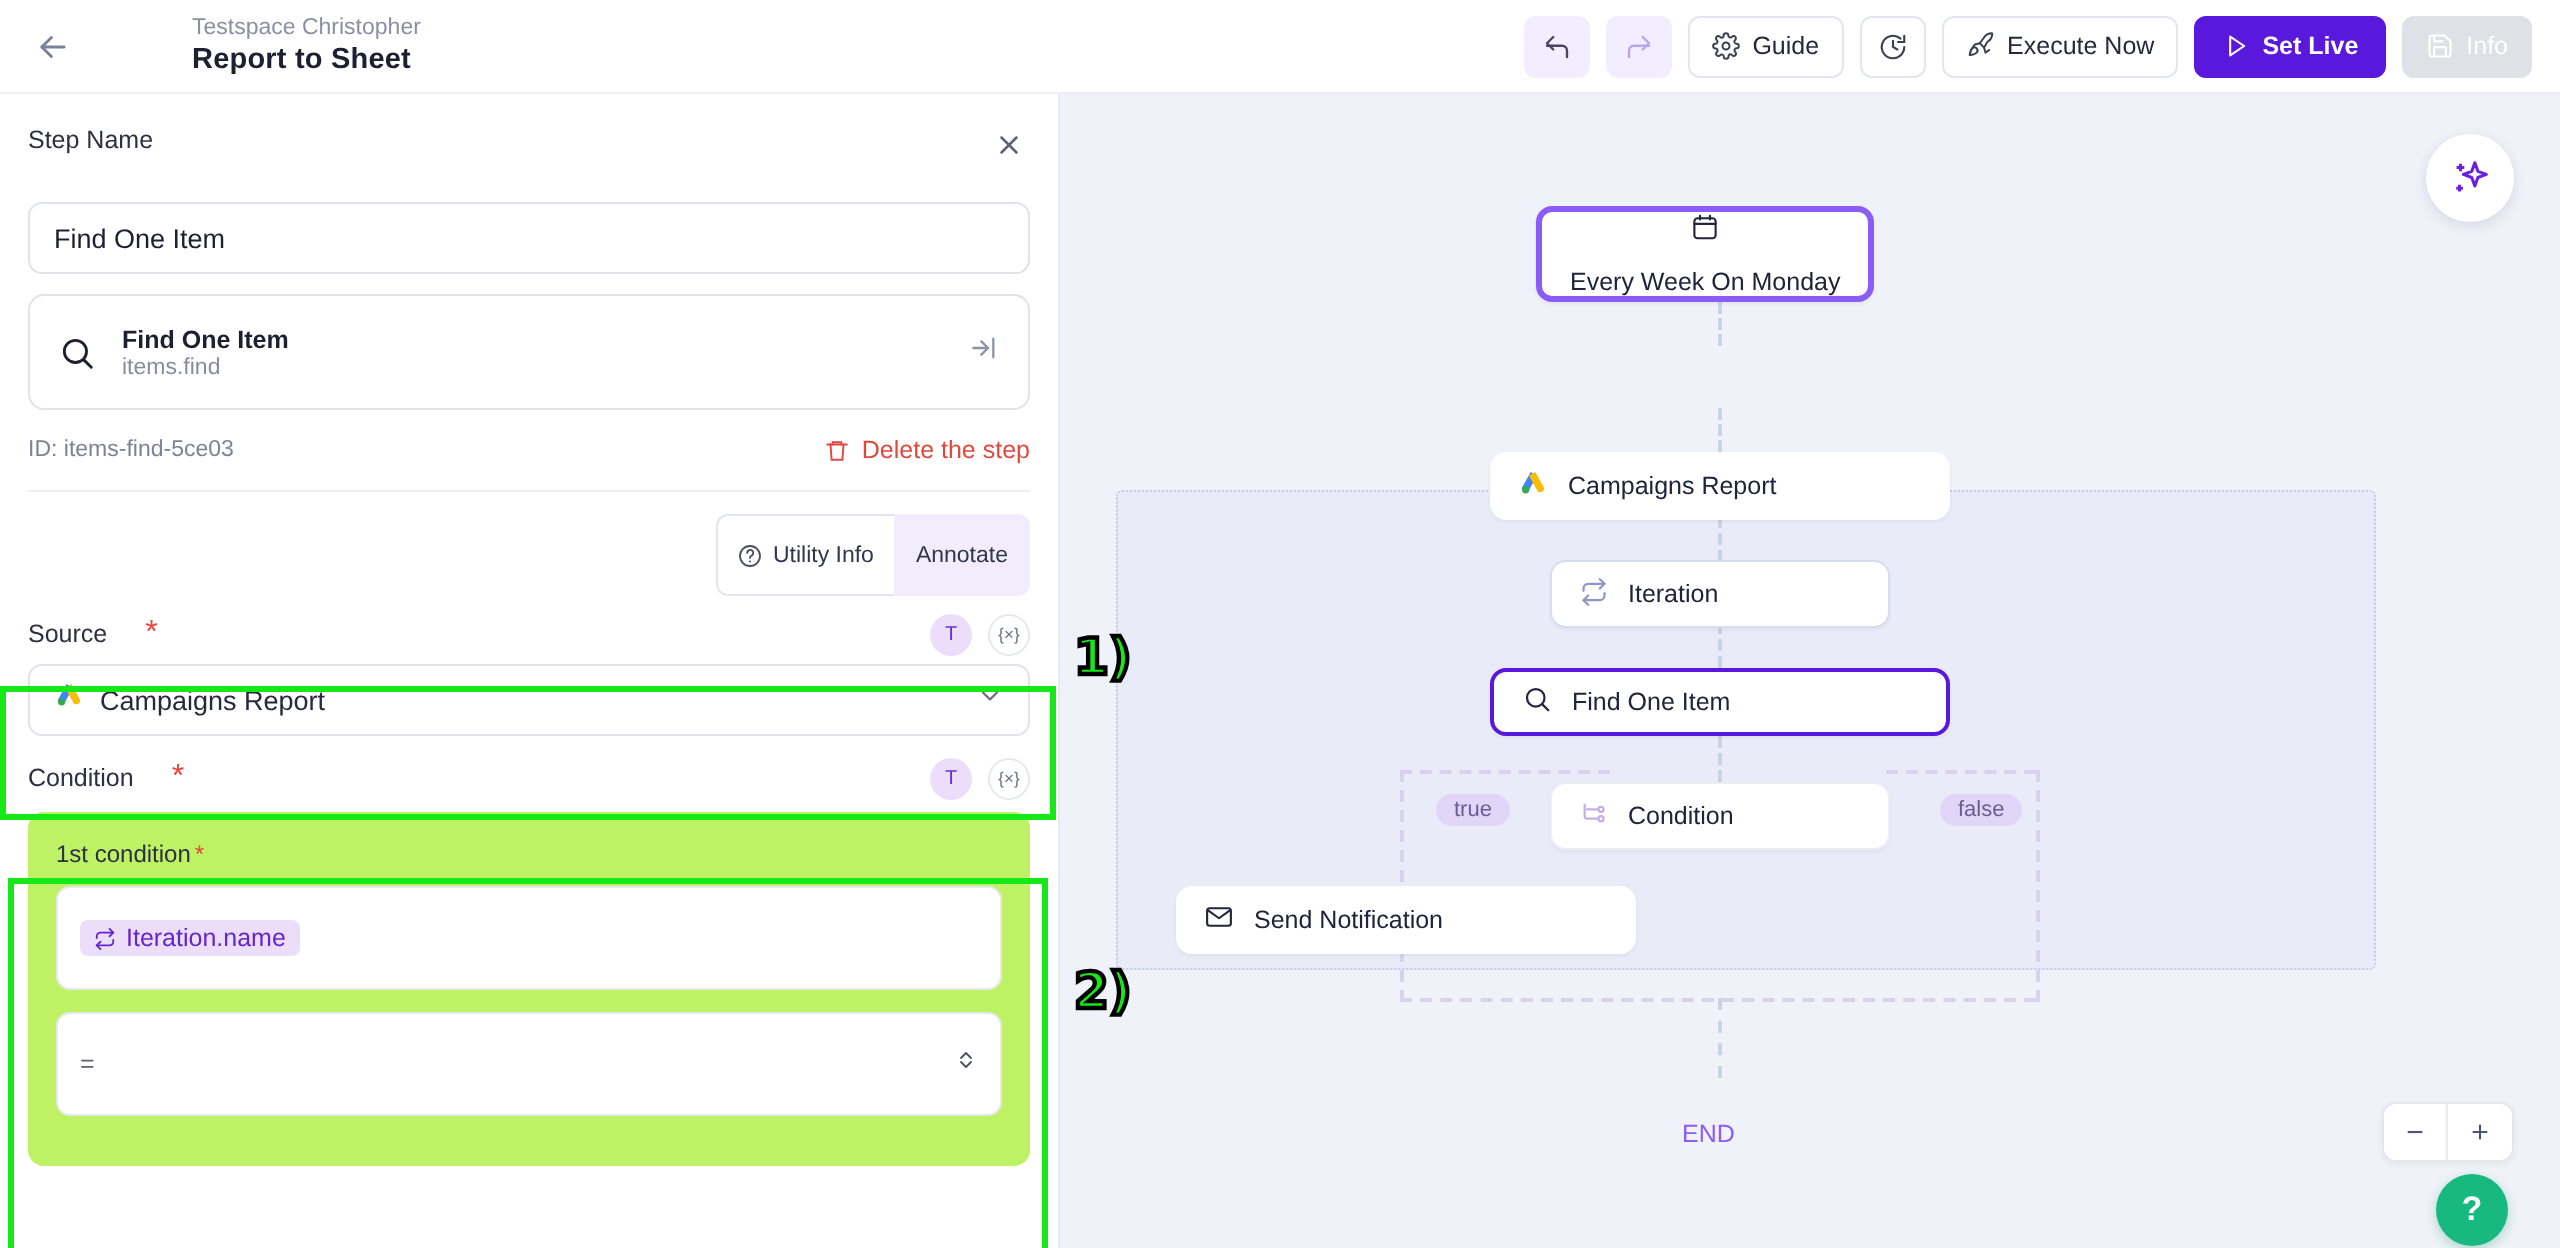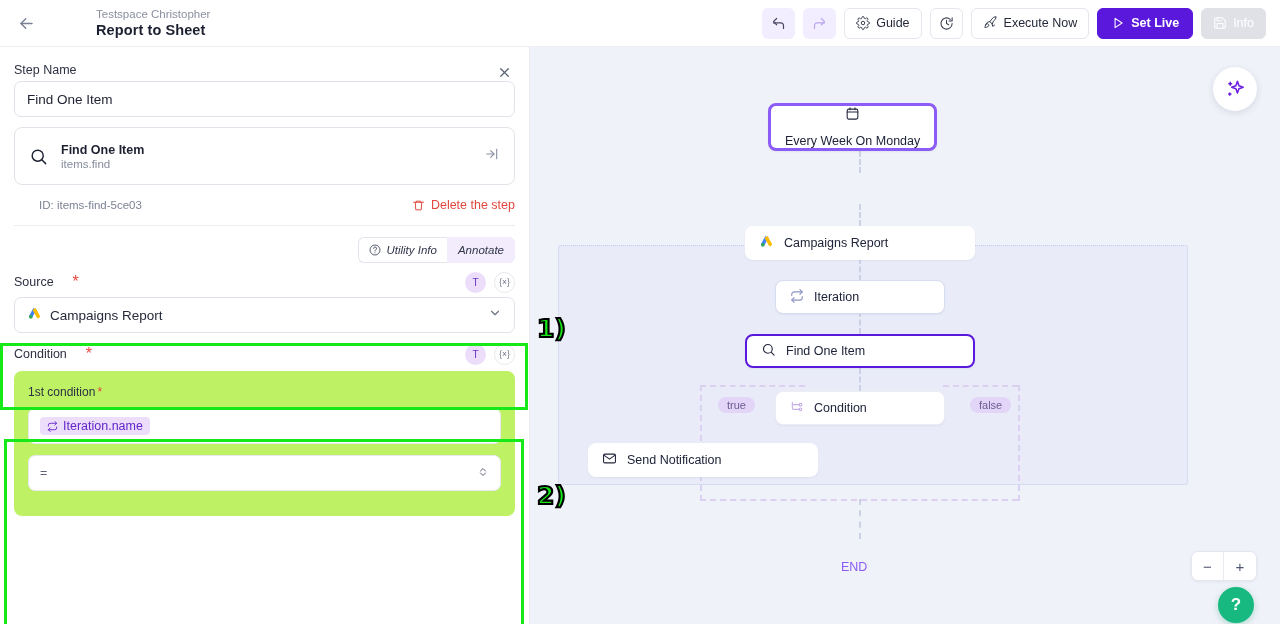--- a/index.html
+++ b/index.html
@@ -44,48 +44,48 @@
   .panel {
     width: 530px; min-width: 530px; background: #fff;
     border-right: 1px solid #e8eaef; position: relative;
     display: flex; flex-direction: column; overflow: hidden;
   }
   .panel-top { padding: 16px 14px 0 14px; }
   .panel-close {
     position: absolute; right: 14px; top: 14px; width: 22px; height: 22px;
     display: flex; align-items: center; justify-content: center; color: #5b6275; cursor: pointer;
   }
-  .field-label { font-size: 12.5px; color: #2c3042; margin-bottom: 4px; }
+  .field-label { font-size: 12.5px; color: #2c3042; margin-bottom: 24px; }
   .text-input {
     height: 36px; border: 1px solid #e0e3ea; border-radius: 7px;
     display: flex; align-items: center; padding: 0 12px;
     font-size: 13.5px; color: #1d2030; background: #fff;
   }
   .action-card {
     margin-top: 10px; height: 58px; border: 1px solid #e0e3ea; border-radius: 8px;
     display: flex; align-items: center; padding: 0 14px; gap: 13px; background: #fff; cursor: pointer;
   }
   .action-card .ico { color: #1d2030; display: flex; align-items: center; }
   .action-card .txts { display: flex; flex-direction: column; gap: 1px; }
   .action-card .t1 { font-size: 12.5px; color: #1d2030; font-weight: bold; }
   .action-card .t2 { font-size: 11.5px; color: #878d9e; }
   .action-card .go { margin-left: auto; color: #8c92a3; }
   .id-row {
     display: flex; align-items: center; margin-top: 13px; padding-bottom: 13px;
     border-bottom: 1px solid #ebedf1;
   }
-  .id-text { font-size: 11.5px; color: #7d8394; margin-left: 25px; }
+  .id-text { font-size: 11.5px; color: #7d8394; }
   .delete-link {
     margin-left: auto; font-size: 12.5px; color: #e0483e;
     display: flex; align-items: center; gap: 6px; cursor: pointer;
   }
   .util-row { display: flex; justify-content: flex-end; gap: 0; padding: 11px 14px 0 14px; }
   .pill {
-    height: 26px; display: flex; align-items: center; gap: 5px; font-size: 11.5px;
-    padding: 0 10px; cursor: pointer; color: #31364a; font-style: italic;
+    height: 41px; display: flex; align-items: center; gap: 5px; font-size: 11.5px;
+    padding: 0 10px; cursor: pointer; color: #31364a;
   }
   .pill.a { background: #fff; border: 1px solid #e2e5eb; border-radius: 6px 0 0 6px; border-right: none; }
   .pill.b { background: #f2ecfd; border: 1px solid #f2ecfd; border-radius: 0 6px 6px 0; }
 
   
   .annot-box { position: absolute; border: 3px solid #17e817; pointer-events: none; z-index: 8; }
   .annot-num {
     position: absolute; z-index: 12; font-size: 25px; font-weight: bold; color: #17e817;
     -webkit-text-stroke: 2.2px #000; font-family: "DejaVu Sans", sans-serif; pointer-events: none;
   }
@@ -103,21 +103,21 @@
   .tool-circ.off { background: #fff; border: 1px solid #e6e8ee; color: #6c7285; font-size: 8.5px; }
   .select-box {
     height: 36px; border: 1px solid #e0e3ea; border-radius: 7px; background: #fff;
     display: flex; align-items: center; padding: 0 12px; gap: 8px; cursor: pointer;
   }
   .select-box .val { font-size: 13.5px; color: #272a3b; }
   .select-box .chev { margin-left: auto; color: #6b7285; }
   .cond-card { background: #bef264; border-radius: 8px; padding: 14px; margin-top: 2px; }
   .cond-label { font-size: 12px; color: #2c3042; margin-bottom: 9px; }
   .cond-field {
-    height: 36px; border: 1px solid #e6e8ee; border-radius: 7px; background: #fff;
+    height: 52px; border: 1px solid #e6e8ee; border-radius: 7px; background: #fff;
     display: flex; align-items: center; padding: 0 11px; margin-bottom: 11px;
   }
   .chip {
     background: #ecdefb; border-radius: 4px; padding: 2px 7px; font-size: 12.5px;
     color: #6326cb; display: inline-flex; align-items: center; gap: 5px;
   }
   .op-val { font-size: 12.5px; color: #5e6475; }
   .op-chev { margin-left: auto; color: #4a5061; }
 
   

